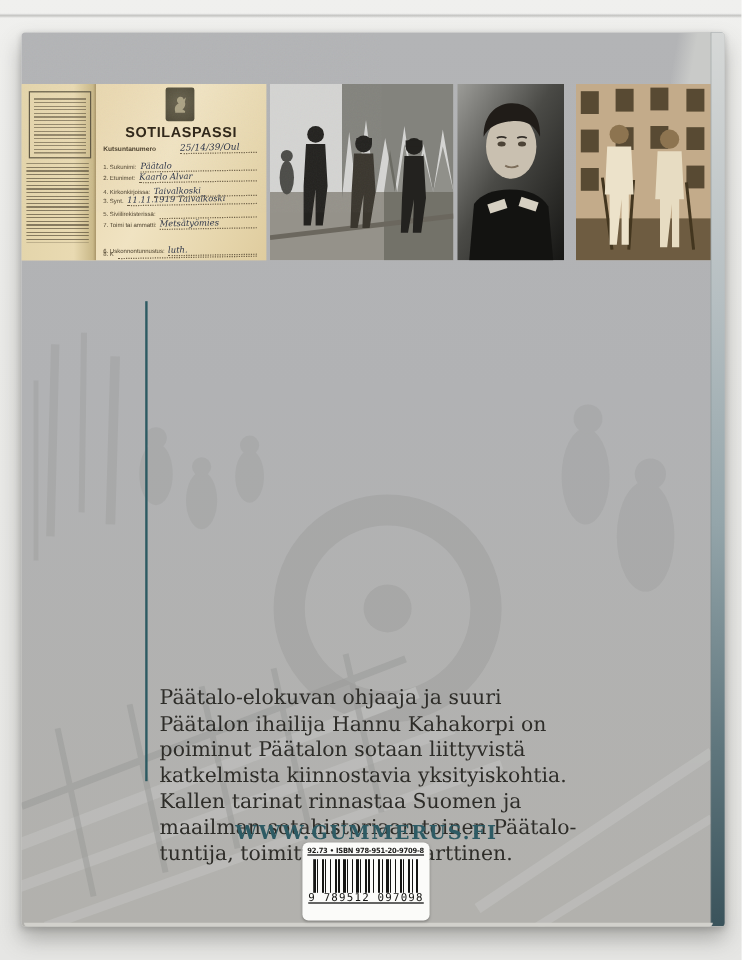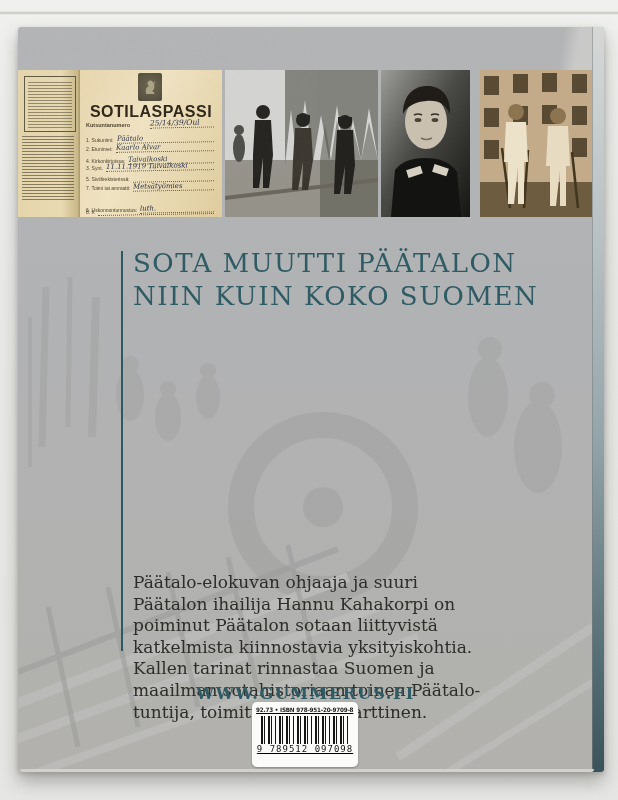--- a/index.html
+++ b/index.html
@@ -56,21 +56,21 @@
   }
   .doc .page-right{position:absolute;left:62px;top:0;width:142px;height:147px;color:#33291c;}
   .stamp{
     position:absolute;left:58px;top:3px;width:24px;height:28px;border-radius:2px;
     background:radial-gradient(circle at 50% 45%, #6a6450 0%, #57523f 70%, #4c4736 100%);
     display:flex;align-items:center;justify-content:center;
   }
   .stamp svg{display:block;}
   .doc-title{
     position:absolute;left:0;top:33px;width:100%;text-align:center;
-    font-family:"Liberation Sans",sans-serif;font-weight:bold;font-size:16px;
+    font-family:"Liberation Sans",sans-serif;font-weight:bold;font-size:12px;
     letter-spacing:.5px;color:#2e2517;
   }
   .doc-row{position:absolute;left:6px;right:8px;display:flex;align-items:flex-end;}
   .doc-row .lbl{font-family:"Liberation Sans",sans-serif;font-size:5px;color:#4a3f2c;white-space:nowrap;}
   .doc-row .val{
     flex:1;border-bottom:1px dotted #6d5f46;margin-left:3px;
     font-style:italic;font-size:7px;color:#2c3448;line-height:8px;white-space:nowrap;overflow:hidden;
     font-family:"DejaVu Serif",serif;transform:rotate(-1deg);
   }
   .kutsu{top:49px;gap:17px;}
@@ -302,24 +302,20 @@
           <path d="M26 52 L46 52 L48 92 L44 92 L44 134 L38 134 L38 96 L34 134 L28 134 L28 92 L24 92 Z" fill="#ece2ca"></path>
           <line x1="92" y1="82" x2="98" y2="138" stroke="#43361f" stroke-width="2.5"></line>
           <circle cx="78" cy="46" r="8" fill="#8d7450"></circle>
           <path d="M68 56 L88 56 L90 96 L86 96 L86 136 L80 136 L80 100 L76 136 L70 136 L70 96 L66 96 Z" fill="#e7dcc2"></path>
         </g>
       </svg>
     </div>
   </div>
 
   <div class="accent-rule"></div>
-  <div class="cover-title">
-    <div>SOTA MUUTTI PÄÄTALON</div>
-    <div>NIIN KUIN KOKO SUOMEN</div>
-  </div>
 
   <p class="body-text p3">Päätalo-elokuvan ohjaaja ja suuri Päätalon ihailija Hannu Kahakorpi on poiminut Päätalon sotaan liittyvistä katkelmista kiinnostavia yksityiskohtia. Kallen tarinat rinnastaa Suomen ja maailman sotahistoriaan toinen Päätalo-tuntija, toimittaja Eero Marttinen.</p>
 
   <div class="website">WWW.GUMMERUS.FI</div>
 
   <div class="barcode-label">
     <div class="barcode-meta">92.73 • ISBN 978-951-20-9709-8</div>
     <div class="barcode-bars"></div>
     <div class="barcode-digits">9 789512 097098</div>
   </div>

